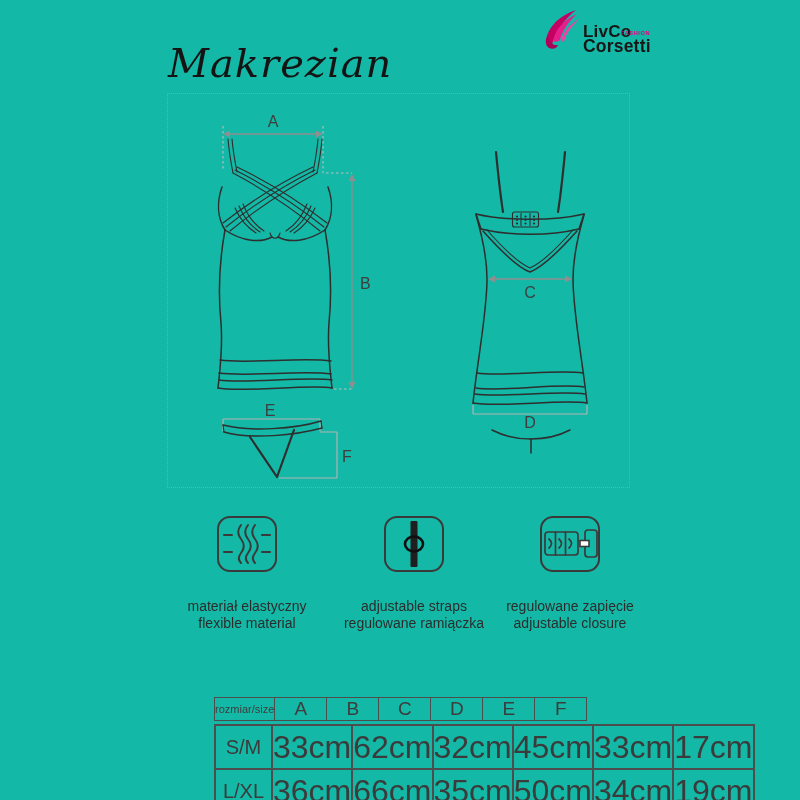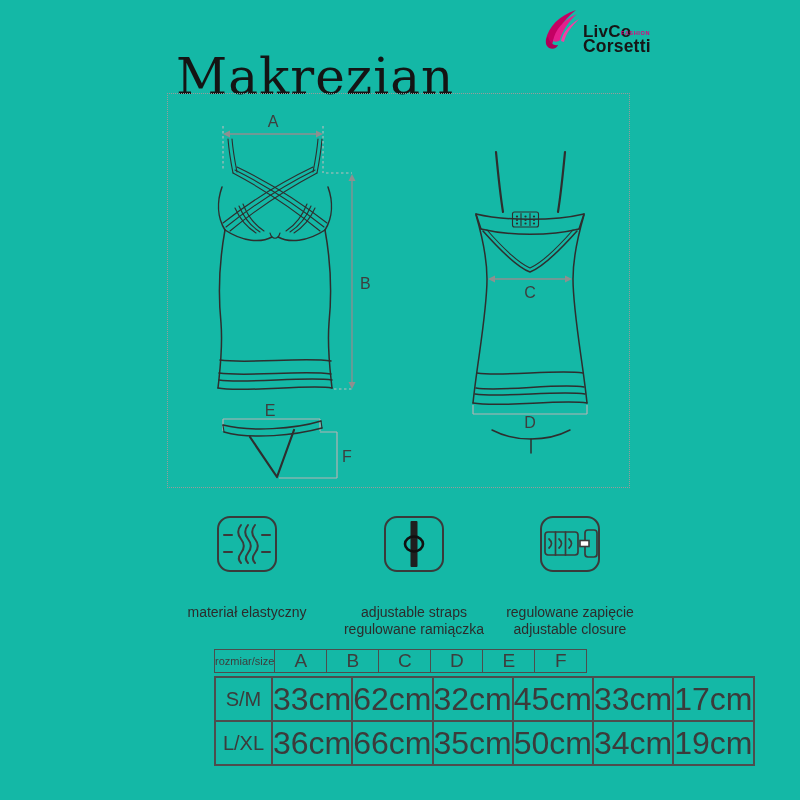--- a/index.html
+++ b/index.html
@@ -6,47 +6,47 @@
   #page{position:relative;width:800px;height:800px;background:#14b8a6;overflow:hidden;
         font-family:"Liberation Sans",sans-serif;color:#2e2e2e;}
 
   
   .logo{position:absolute;left:540px;top:5px;}
   .logo-livco{font-size:17px;font-weight:bold;fill:#161616;letter-spacing:0.2px;}
   .logo-fashion{font-size:5.6px;font-weight:bold;fill:#e2017b;letter-spacing:0.6px;}
   .logo-corsetti{font-size:17.5px;font-weight:bold;fill:#161616;letter-spacing:0.2px;}
 
   
-  .title{position:absolute;left:168px;top:40px;margin:8px;font-family:"DejaVu Serif",serif;
-         font-weight:normal;font-size:50px;color:#141414;letter-spacing:1px;}
+  .title{position:absolute;left:168px;top:40px;margin:0;font-family:"DejaVu Serif",serif;
+         font-style:italic;font-weight:normal;font-size:40px;color:#141414;letter-spacing:1px;}
 
   
   .diagram-box{position:absolute;left:167px;top:93px;width:463px;height:395px;
                border:1px dotted #9a9a9a;box-sizing:border-box;}
   .diagram-box svg{display:block;}
   .garment{stroke:#2e2e2e;stroke-width:1.5;fill:none;stroke-linecap:round;stroke-linejoin:round;}
   .garment-thin{stroke:#2e2e2e;stroke-width:1.1;fill:none;stroke-linecap:round;}
   .garment-thick{stroke:#2e2e2e;stroke-width:2.2;fill:none;stroke-linecap:round;stroke-linejoin:round;}
   .mline{stroke:#8f8f8f;stroke-width:1.3;fill:none;}
   .ahead{fill:#8f8f8f;stroke:none;}
   .mdash{stroke:#bdbdbd;stroke-width:1.1;stroke-dasharray:2.5 2.5;fill:none;}
   .mgray{stroke:#b3b3b3;stroke-width:1.2;fill:none;}
   .dlabel{font-size:16px;fill:#3e3e3e;}
 
   
   .feature{position:absolute;top:514px;width:220px;text-align:center;}
   .feature svg{display:block;margin:0 auto;}
-  .feature .caption{margin-top:30px;font-size:14px;line-height:17px;color:#2c2c2c;}
+  .feature .caption{margin-top:24px;font-size:14px;line-height:17px;color:#2c2c2c;}
   .icon-frame{fill:none;stroke:#3a3a3a;stroke-width:2;}
   .icon-stroke{fill:none;stroke:#3a3a3a;stroke-width:2;stroke-linecap:round;}
   .icon-stroke-thin{fill:none;stroke:#3a3a3a;stroke-width:1.7;stroke-linecap:round;}
 
   
   .table-wrap{position:absolute;left:214px;top:649px;}
-  table{border-collapse:collapse;}
+  table{border-collapse:collapse;margin-top:48px;}
   .head-table td{border:1.5px solid #4d4d4d;height:21px;text-align:center;vertical-align:middle;
                  color:#3d3d3d;font-size:19px;padding:0;}
   .head-table td.rozmiar{font-size:11px;}
   .body-table{margin-top:3px;}
   .body-table td{border:2px solid #4d4d4d;height:42px;text-align:center;vertical-align:middle;
                  color:#3b3b3b;font-size:32px;padding:0;}
   .body-table td.size-name{font-size:20px;}
   col.c-size{width:57px;} col.c-meas{width:52px;}
 </style>
 </head>
@@ -188,20 +188,21 @@
   <div class="feature" style="left:137px;">
     <svg width="64" height="60" viewBox="0 0 64 60">
       <rect class="icon-frame" x="3" y="3" width="58" height="54" rx="12"></rect>
       <path class="icon-stroke" d="M26,11 c-4,5 -4,9 0,14 c4,5 4,9 0,14 c-3,4 -3,7 0,10"></path>
       <path class="icon-stroke" d="M33,11 c-4,5 -4,9 0,14 c4,5 4,9 0,14 c-3,4 -3,7 0,10"></path>
       <path class="icon-stroke" d="M40,11 c-4,5 -4,9 0,14 c4,5 4,9 0,14 c-3,4 -3,7 0,10"></path>
       <path class="icon-stroke" d="M9,21 H17 M9,38 H17 M47,21 H55 M47,38 H55"></path>
     </svg>
     <div class="caption">
       <div>materiał elastyczny</div>
+      <div>flexible material</div>
     </div>
   </div>
 
   <div class="feature" style="left:304px;">
     <svg width="64" height="60" viewBox="0 0 64 60">
       <rect class="icon-frame" x="3" y="3" width="58" height="54" rx="12"></rect>
       <rect x="28.5" y="7" width="7" height="46" rx="1" fill="#1f1f1f"></rect>
       <ellipse cx="32" cy="30" rx="9" ry="7.5" fill="none" stroke="#101010" stroke-width="2.6"></ellipse>
     </svg>
     <div class="caption">

